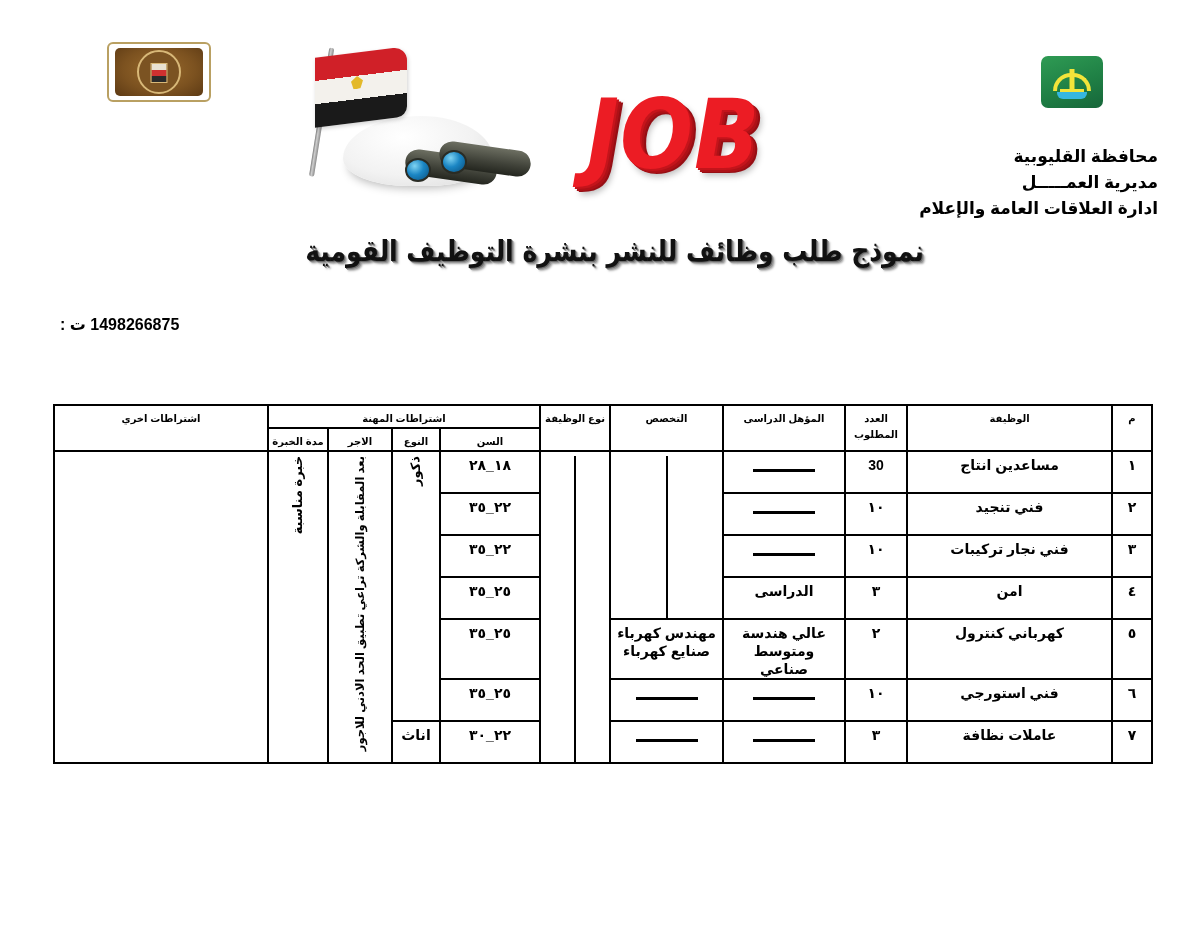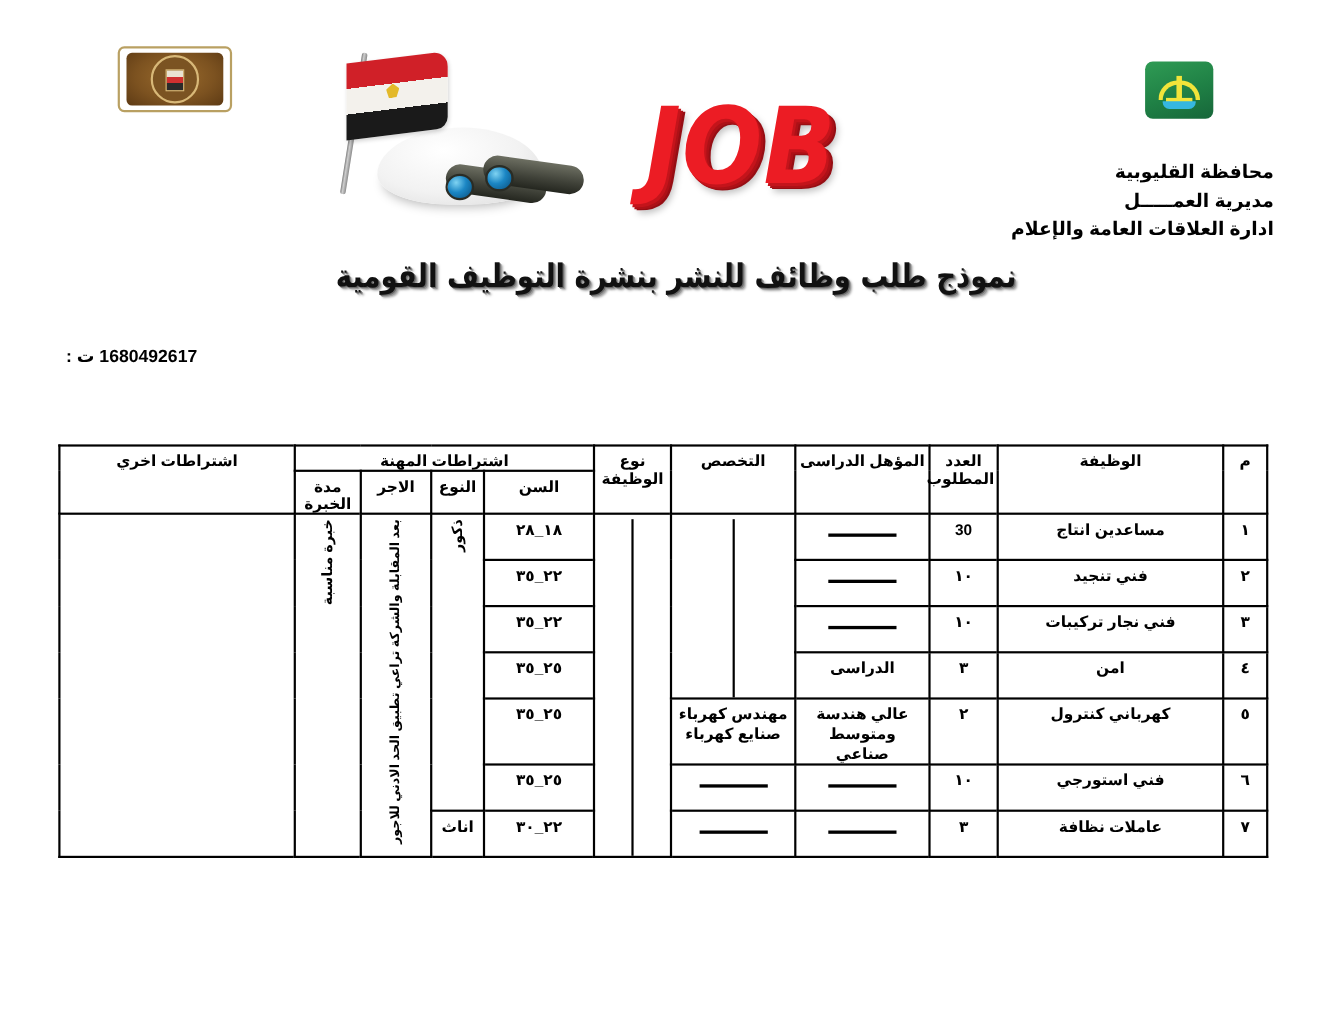--- a/index.html
+++ b/index.html
@@ -298,21 +298,21 @@
     font-weight: 700;
     font-size: 13px;
   }
   table.vac, table.vac th, table.vac td {
     border: 2.4px solid #000000;
   }
   table.vac th {
     text-align: center;
     vertical-align: top;
     padding: 5px 2px 0 2px;
-    font-size: 14px;
+    font-size: 10px;
     line-height: 16px;
   }
   table.vac td {
     text-align: center;
     vertical-align: top;
     padding: 4px 4px 0 4px;
     height: 36px;
     font-size: 14px;
     line-height: 18px;
   }
@@ -407,21 +407,21 @@
   <div class="doc-title">
     <span class="t">نموذج طلب وظائف للنشر بنشرة التوظيف القومية</span>
   </div>
 </div>
 
 <div class="info">
   <div class="info-row">
   </div>
   <div class="info-row second">
     <span>
-      <span>1680492617</span>
+      <span>1498266875</span>
       <span>ت :</span>
     </span>
   </div>
 </div>
 
 <div class="vac-table-wrap">
   <table class="vac">
     <colgroup>
       <col class="c-no">
         <col class="c-job">

